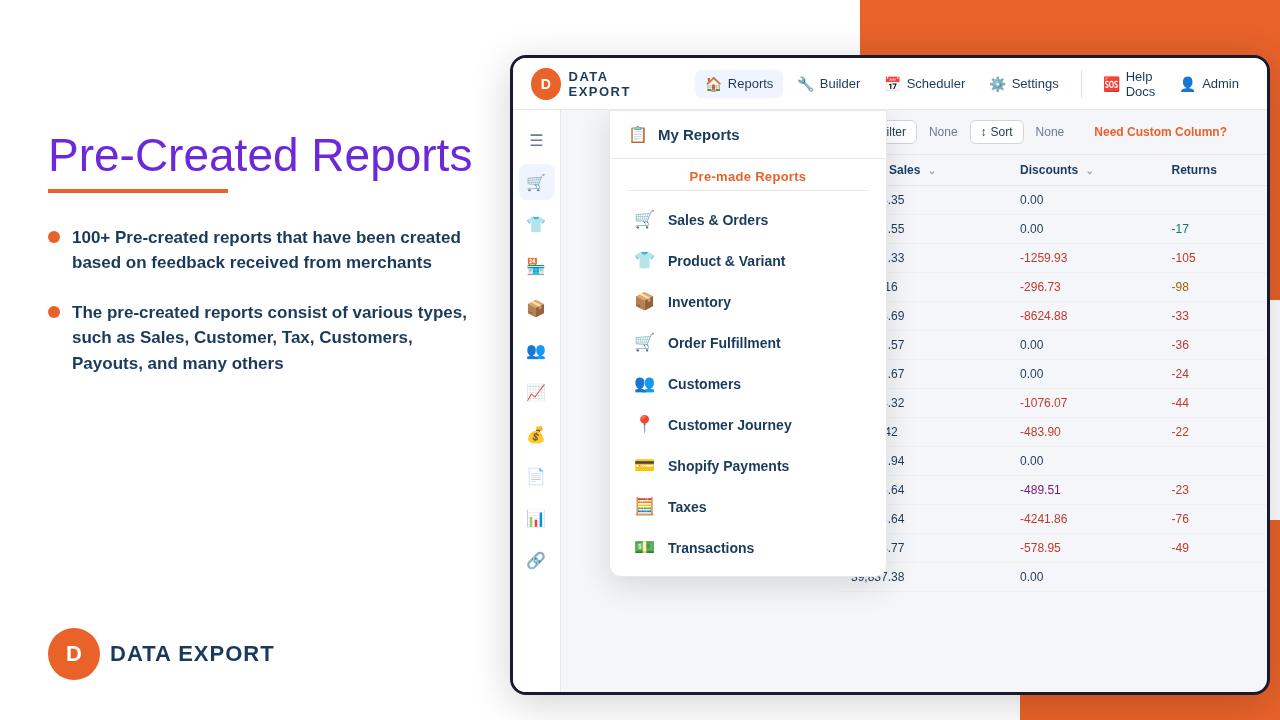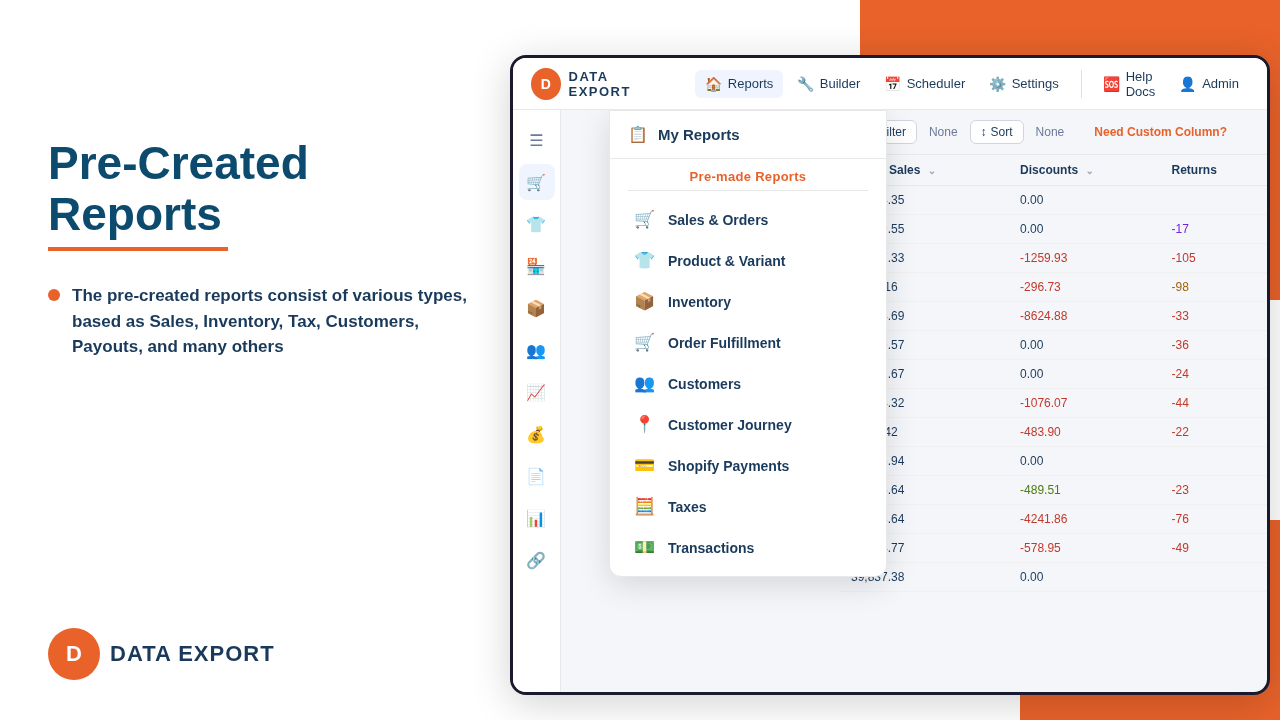--- a/index.html
+++ b/index.html
@@ -38,25 +38,24 @@
     .left-content {
       position: absolute;
       left: 48px;
       top: 130px;
       width: 430px;
       z-index: 2;
     }
 
     .page-title {
       font-size: 46px;
-      font-weight: 700;
-      color: #0c4a6e;
+      font-weight: 400;
+      color: #6d28d9;
       line-height: 1.1;
       margin-bottom: 8px;
-      margin-top: 8px;
     }
 
     .title-underline {
       width: 180px;
       height: 4px;
       background: #E8622A;
       margin-bottom: 32px;
     }
 
     .bullet-list {
@@ -399,21 +398,25 @@
 
 <div class="bg-shape-top-right"></div>
 <div class="bg-shape-bottom-right"></div>
 
 <div class="left-content">
   <h1 class="page-title">Pre-Created Reports</h1>
   <div class="title-underline"></div>
   <ul class="bullet-list">
     <li>
       <div class="bullet-dot"></div>
-      <span class="bullet-text">The pre-created reports consist of various types, based as Sales, Inventory, Tax, Customers, Payouts, and many others</span>
+      <span class="bullet-text">100+ Pre-created reports that have been created based on feedback received from merchants</span>
+    </li>
+    <li>
+      <div class="bullet-dot"></div>
+      <span class="bullet-text">The pre-created reports consist of various types, such as Sales, Customer, Tax, Customers, Payouts, and many others</span>
     </li>
   </ul>
 </div>
 
 <div class="bottom-logo">
   <div class="logo-icon-circle">D</div>
   <span class="logo-text-bottom">DATA EXPORT</span>
 </div>
 
 <div class="app-window">
@@ -550,21 +553,21 @@
           </thead>
           <tbody id="table-body">
           <tr>
                 <td>17,284.35</td>
                 <td>0.00</td>
                 <td></td>
               </tr>
               <tr>
                 <td>39,449.55</td>
                 <td>0.00</td>
-                <td style="color: #6d28d9; margin-top: 7px;">-17</td>
+                <td style="color: #0f766e; margin-top: 7px;">-17</td>
               </tr>
               <tr>
                 <td>50,537.33</td>
                 <td style="color: rgb(192, 57, 43);">-1259.93</td>
                 <td style="color: rgb(192, 57, 43);">-105</td>
               </tr>
               <tr>
                 <td>7,572.16</td>
                 <td style="color: rgb(192, 57, 43);">-296.73</td>
                 <td style="color: #a16207;">-98</td>
@@ -594,21 +597,21 @@
                 <td style="color: rgb(192, 57, 43);">-483.90</td>
                 <td style="color: rgb(192, 57, 43);">-22</td>
               </tr>
               <tr>
                 <td>28,666.94</td>
                 <td>0.00</td>
                 <td></td>
               </tr>
               <tr>
                 <td>30,155.64</td>
-                <td style="color: #4d7c0f;">-489.51</td>
+                <td style="color: #701a75;">-489.51</td>
                 <td style="color: rgb(192, 57, 43);">-23</td>
               </tr>
               <tr>
                 <td>35,268.64</td>
                 <td style="color: rgb(192, 57, 43);">-4241.86</td>
                 <td style="color: rgb(192, 57, 43);">-76</td>
               </tr>
               <tr>
                 <td>38,154.77</td>
                 <td style="color: rgb(192, 57, 43);">-578.95</td>

